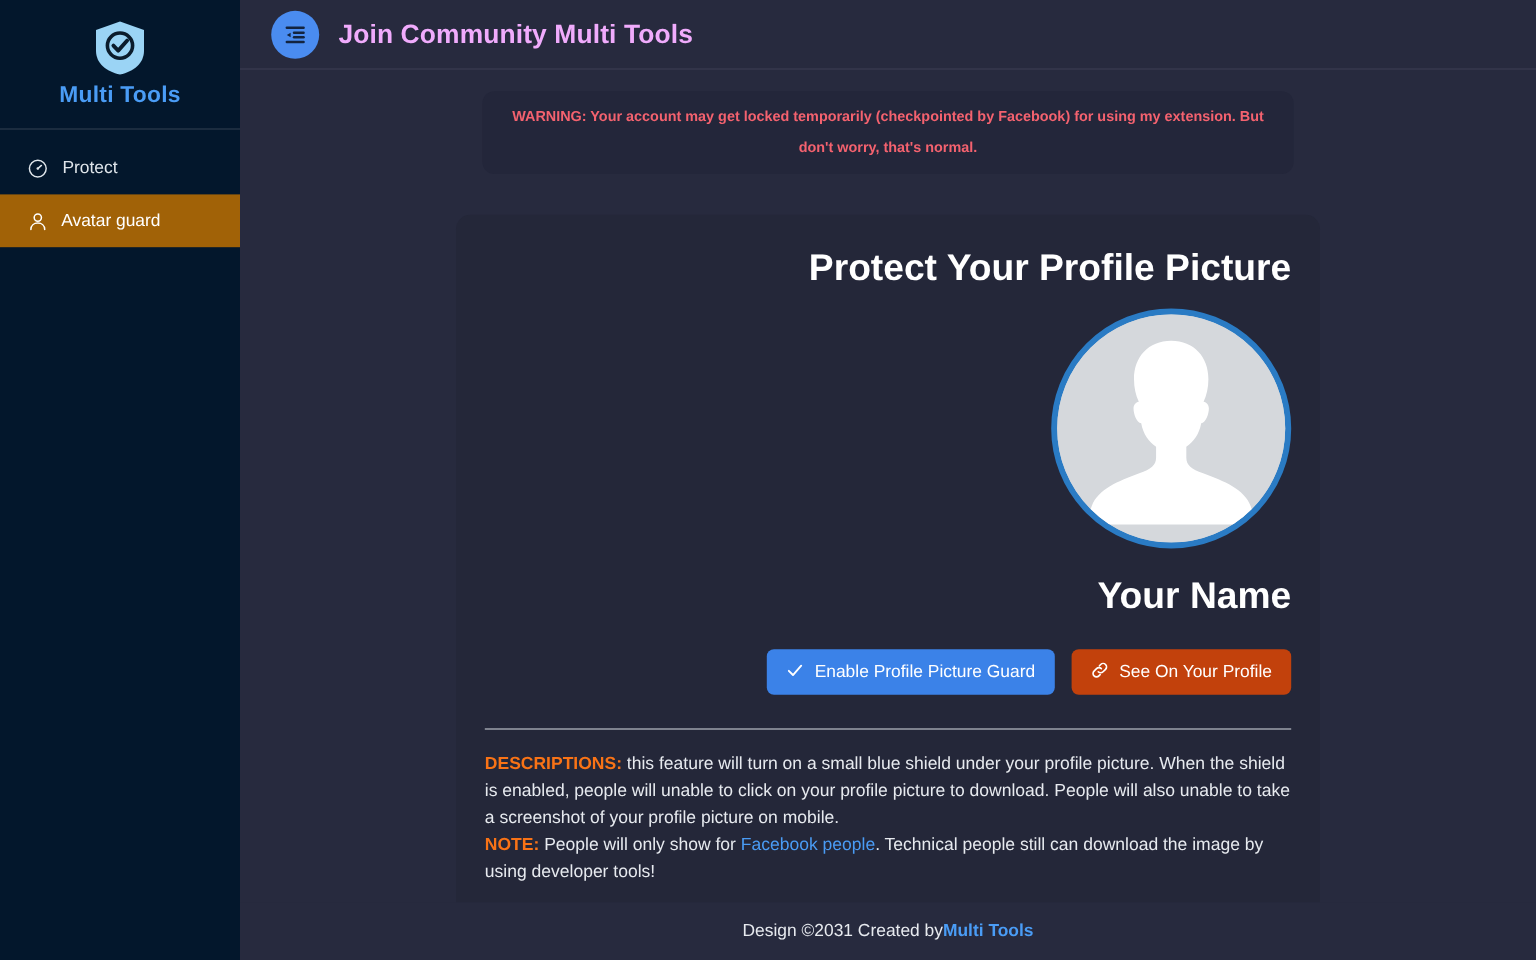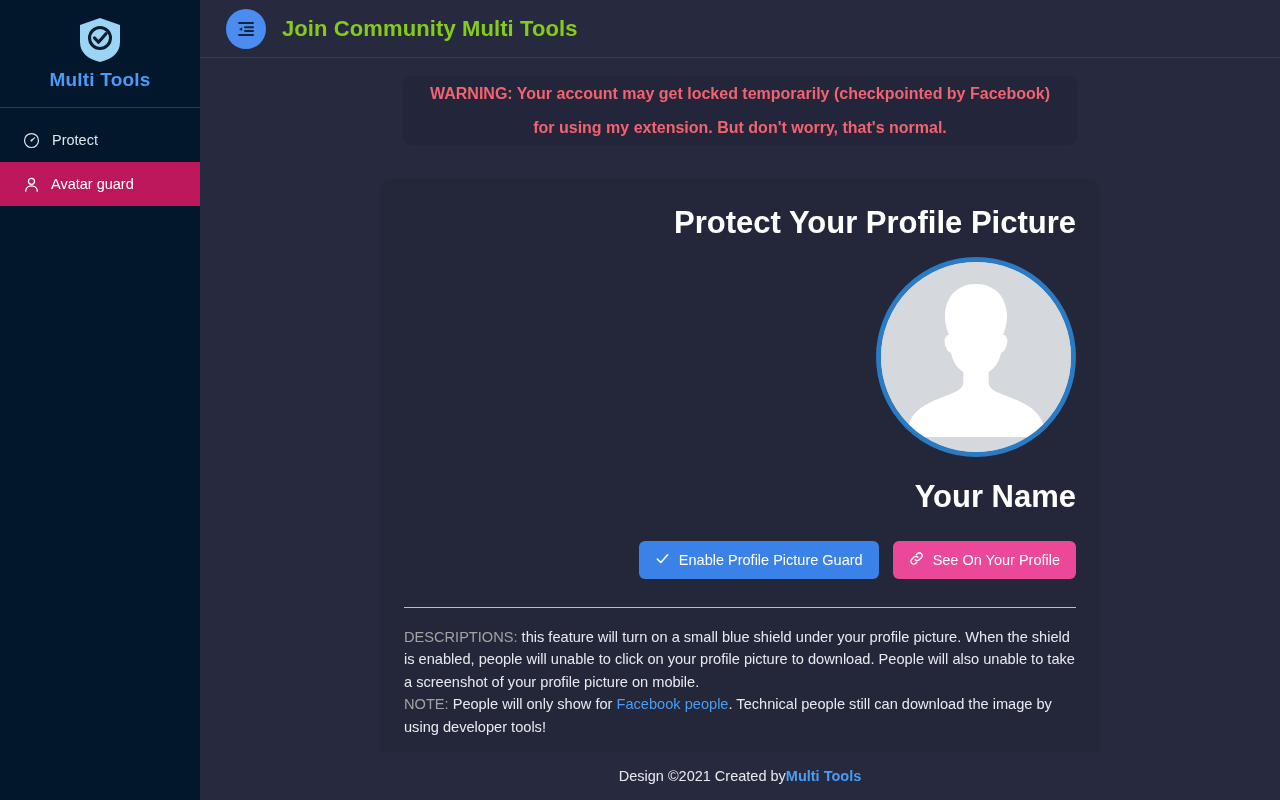--- a/index.html
+++ b/index.html
@@ -31,60 +31,60 @@
     letter-spacing: .2px;
   }
   .nav { padding-top: 10px; }
   .nav-item {
     display: flex; align-items: center; gap: 12px;
     height: 44px; padding: 0 0 0 22px;
     color: #dfe5ea; font-size: 14.5px;
     cursor: pointer;
   }
   .nav-item .nav-ico { width: 18px; height: 18px; display:flex; align-items:center; justify-content:center; flex:0 0 18px; }
-  .nav-item.active { background: #be185d; color: #ffffff; gap: 11px; }
+  .nav-item.active { background: #a16207; color: #ffffff; gap: 11px; }
 
   
   .main { flex: 1 1 auto; height: 800px; display: flex; flex-direction: column; background: #272a3e; }
   .topbar {
     height: 58px; flex: 0 0 58px;
     display: flex; align-items: center; gap: 16px;
     padding-left: 26px;
     border-bottom: 1px solid #3a3d52;
     background: #272a3e;
   }
   .topbar-ico {
     width: 40px; height: 40px; border-radius: 50%;
     background: #4a8cf0;
     display: flex; align-items: center; justify-content: center;
     cursor: pointer; flex: 0 0 40px;
   }
   .topbar-title {
-    color: #84cc16; font-size: 22px; font-weight: bold;
+    color: #f0abfc; font-size: 22px; font-weight: bold;
     letter-spacing: .1px; cursor: pointer;
   }
 
   .content {
     flex: 1 1 auto;
     overflow: hidden;
     display: flex; flex-direction: column; align-items: center;
     padding-top: 18px;
   }
 
   
   .warning {
     width: 676px; min-height: 69px;
     background: #23263a;
     border-radius: 10px;
     display: flex; align-items: center; justify-content: center;
     padding: 12px 22px;
     margin-bottom: 34px;
   }
   .warning-text {
-    color: #f4626f; font-size: 16px; font-weight: bold;
+    color: #f4626f; font-size: 12px; font-weight: bold;
     text-align: center; line-height: 2.1;
   }
 
   
   .card {
     width: 720px;
     background: #242739;
     border-radius: 12px;
     padding: 26px 24px 26px;
     display: flex; flex-direction: column; align-items: flex-end;
@@ -108,33 +108,33 @@
   .btn-row { display: flex; gap: 14px; margin-bottom: 28px; border-radius: 12px; }
   .btn {
     display: flex; align-items: center; gap: 9px;
     height: 38px; padding: 0 16px;
     border: none; border-radius: 6px;
     font-size: 14.5px; color: #ffffff; cursor: pointer;
     font-family: "Liberation Sans", sans-serif;
     white-space: nowrap;
   }
   .btn-primary { background: #3b82e8; }
-  .btn-secondary { background: #ec4899; }
+  .btn-secondary { background: #c2410c; }
   .btn svg { flex: 0 0 auto; }
 
   .divider {
     width: 672px; height: 1px; background: #b9bec7;
     margin-bottom: 18px;
   }
   .desc {
     width: 672px;
     color: #e7eaef; font-size: 14.6px; line-height: 1.54;
     text-align: left;
   }
-  .lbl-green { color: #a3a3a3; font-weight: normal; }
+  .lbl-green { color: #f97316; font-weight: bold; }
   .lnk-blue { color: #4a9cf5; cursor: pointer; }
 
   .footer {
     height: 48px; flex: 0 0 48px;
     display: flex; align-items: center; justify-content: center;
     color: #e7eaef; font-size: 14.5px;
     background: #272a3e;
   }
   .footer b { color: #4a9cf5; cursor: pointer; }
 </style>
@@ -239,17 +239,17 @@
         <div class="divider"></div>
 
         <div class="desc">
           <span class="lbl-green">DESCRIPTIONS:</span><span> this feature will turn on a small blue shield under your profile picture. When the shield is enabled, people will unable to click on your profile picture to download. People will also unable to take a screenshot of your profile picture on mobile.</span><br>
           <span class="lbl-green">NOTE:</span><span> People will only show for </span><span class="lnk-blue">Facebook people</span><span>. Technical people still can download the image by using developer tools!</span>
         </div>
       </section>
     </div>
 
     <footer class="footer">
-      <span>Design ©2021 Created by </span>
+      <span>Design ©2031 Created by </span>
         <b>Multi Tools</b>
     </footer>
   </div>
 </div>
 
 </body></html>

